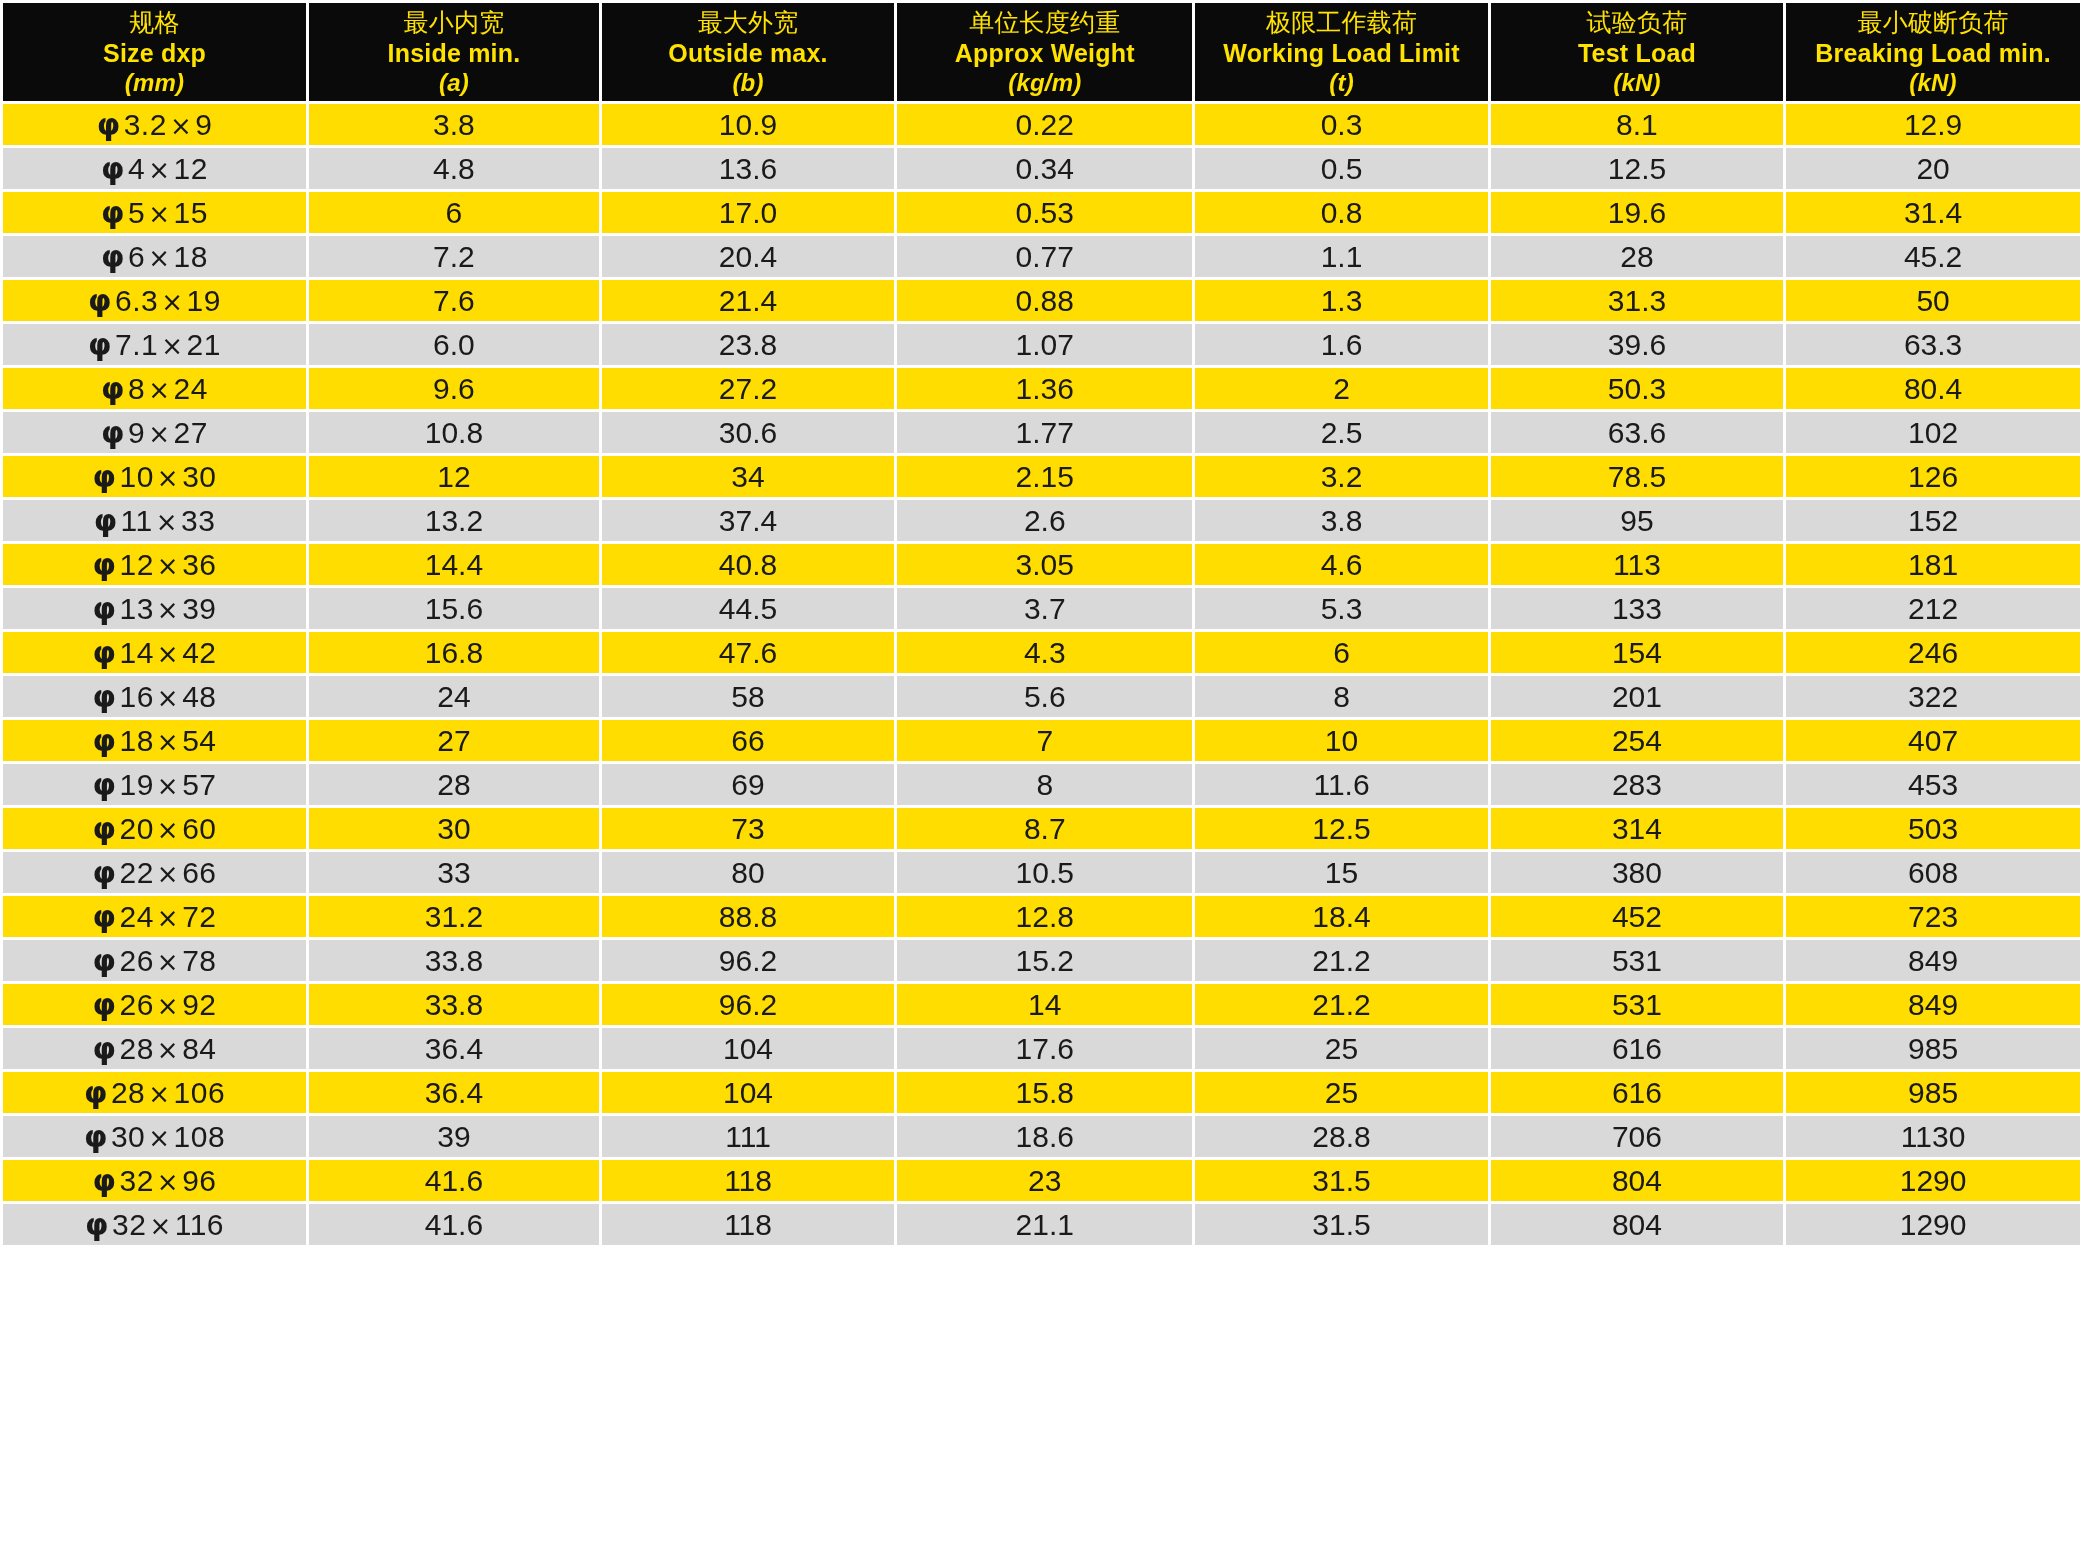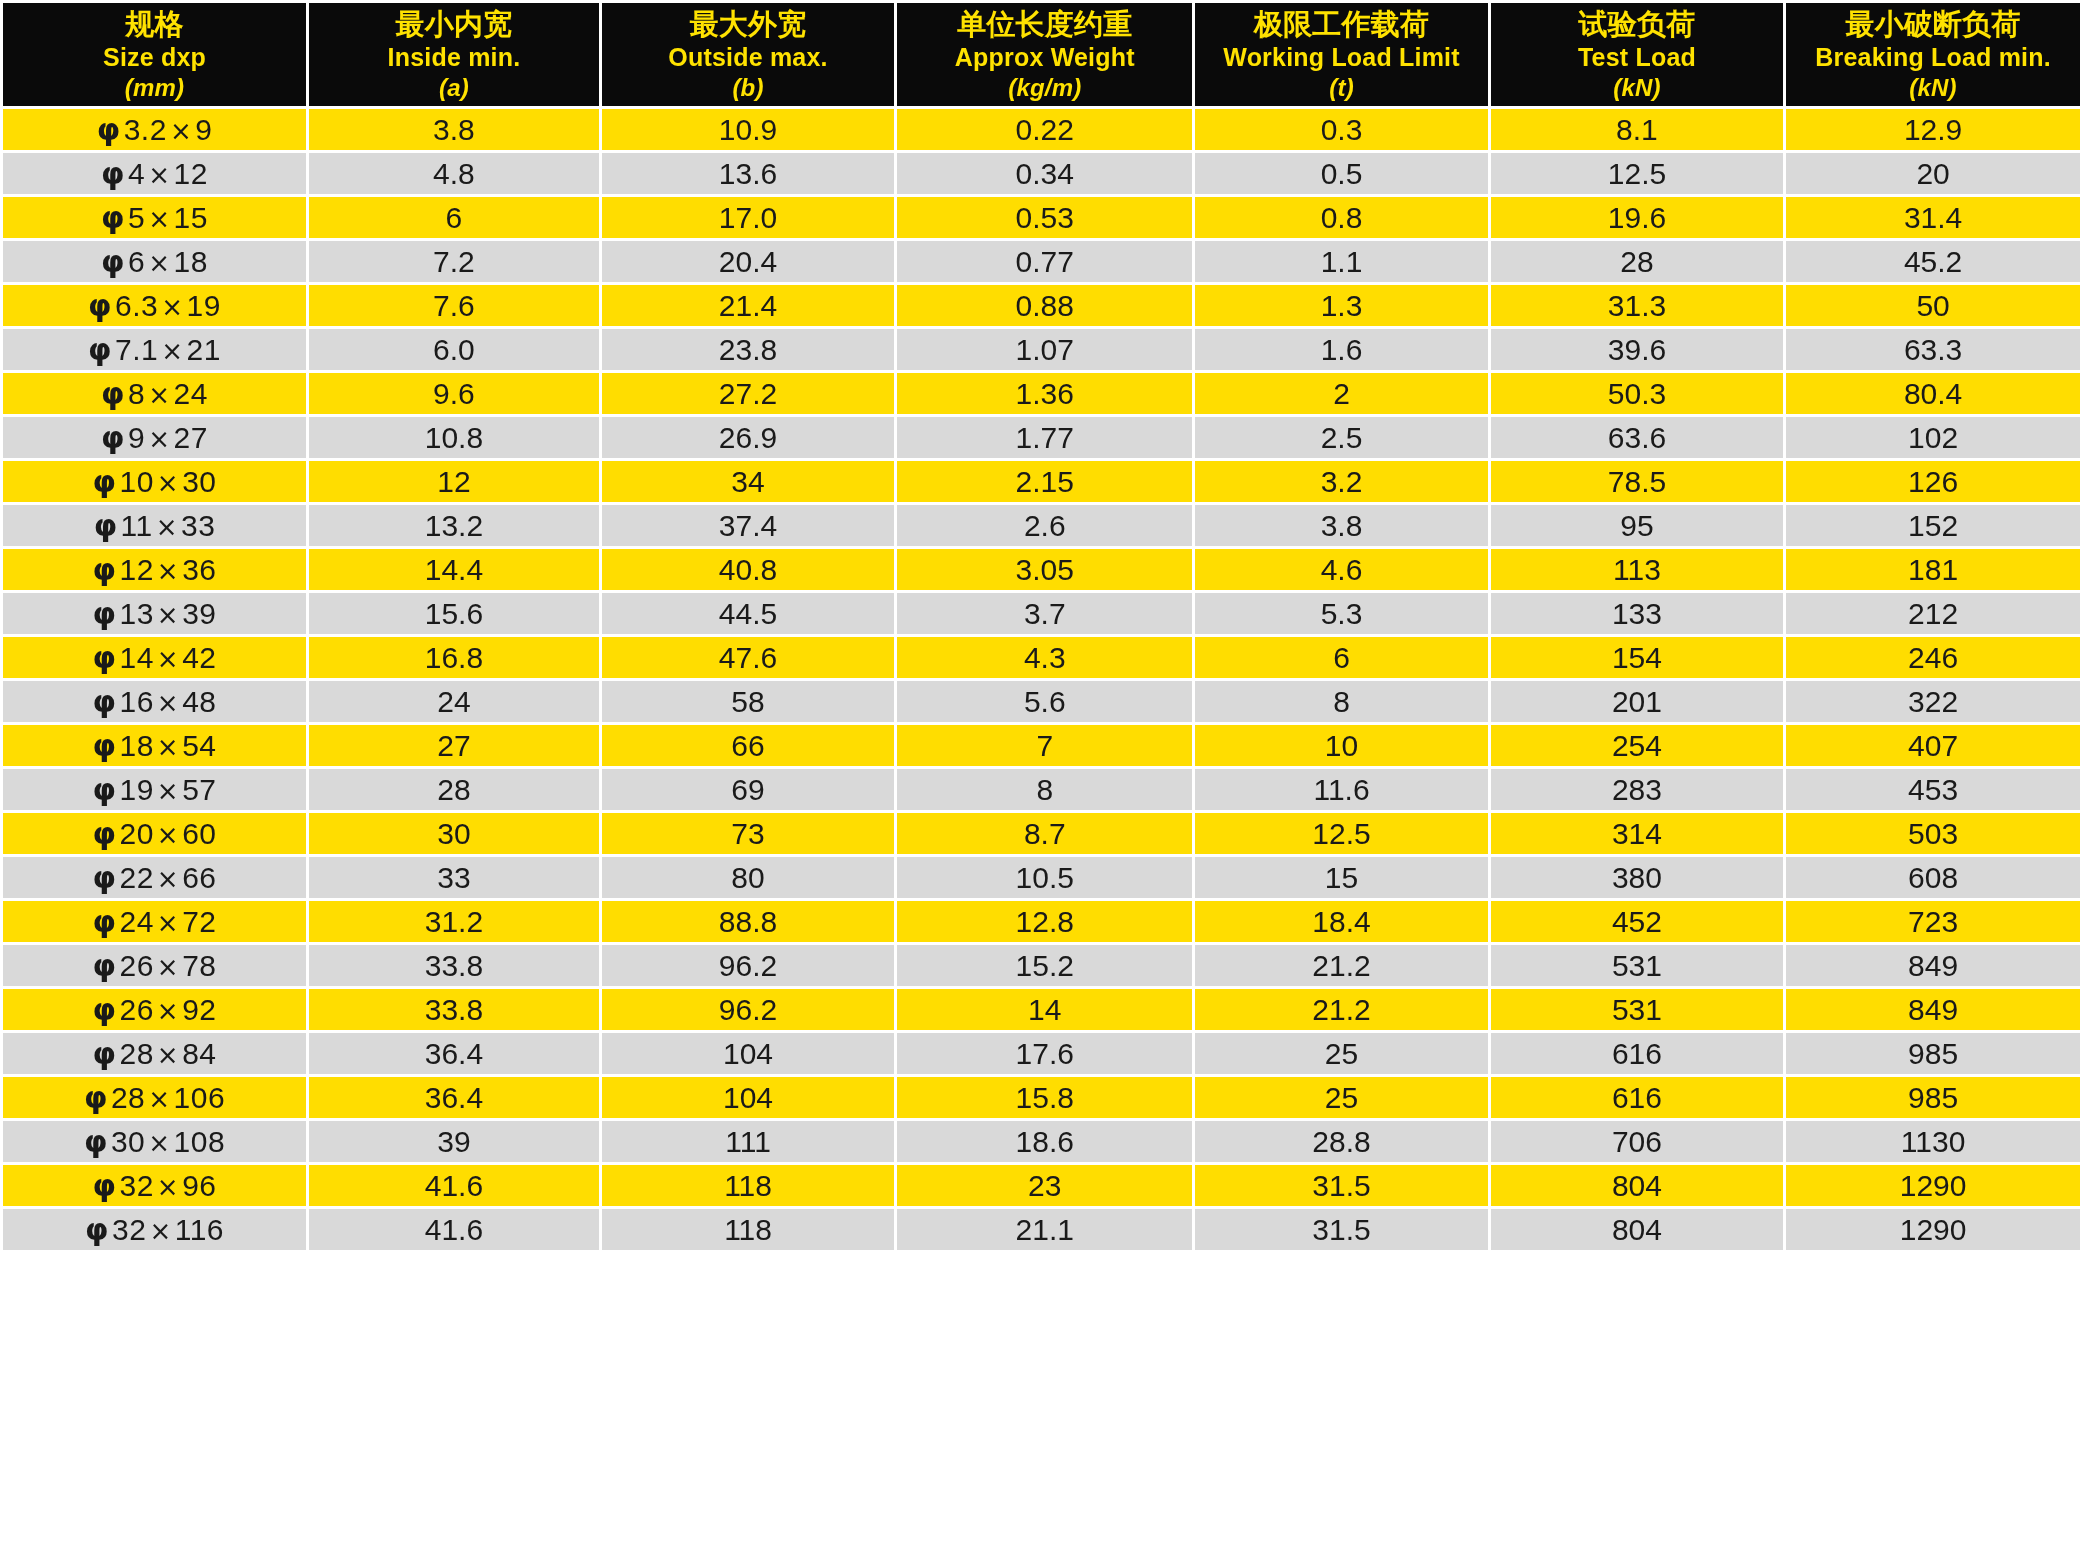--- a/index.html
+++ b/index.html
@@ -33,23 +33,23 @@
     color: #FFE200;
     font-weight: bold;
     text-align: center;
     vertical-align: middle;
     height: 86px;
     padding: 4px 2px;
     line-height: 1.22;
     letter-spacing: 0.2px;
   }
   .hz {
-    font-size: 29px;
+    font-size: 25px;
     display: block;
-    font-weight: bold;
+    font-weight: normal;
   }
   .he {
     font-size: 25px;
     display: block;
     font-weight: bold;
   }
   .hu {
     font-size: 24px;
     display: block;
     font-weight: bold;
@@ -197,21 +197,21 @@
         <td>9.6</td>
         <td>27.2</td>
         <td>1.36</td>
         <td>2</td>
         <td>50.3</td>
         <td>80.4</td>
       </tr>
       <tr class="even">
         <td class="size-cell"><span class="phi">φ</span><span>9</span><span class="times">×</span><span>27</span></td>
         <td>10.8</td>
-        <td>26.9</td>
+        <td>30.6</td>
         <td>1.77</td>
         <td>2.5</td>
         <td>63.6</td>
         <td>102</td>
       </tr>
       <tr class="odd">
         <td class="size-cell"><span class="phi">φ</span><span>10</span><span class="times">×</span><span>30</span></td>
         <td>12</td>
         <td>34</td>
         <td>2.15</td>

